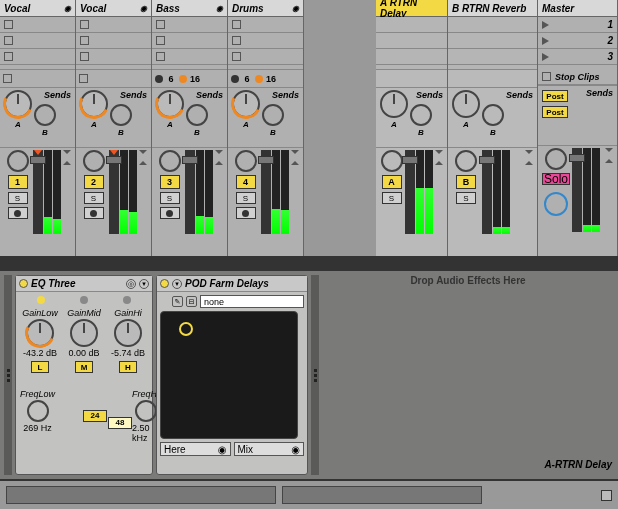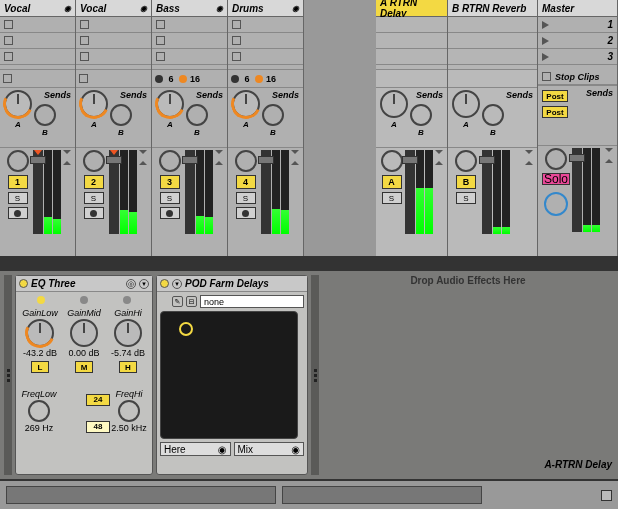--- a/index.html
+++ b/index.html
@@ -63,21 +63,21 @@
 .eq-body { padding: 4px; }
 .dot-row { display: flex; justify-content: space-around; margin-bottom: 4px;}
 .dot { width: 8px; height: 8px; border-radius: 50%; background: #888;}
 .dot.active { background: #f3d943; }
 .knob-grid { display: flex; gap: 4px; }
 .knob-col { display: flex; flex-direction: column; align-items: center; gap: 1px; width: 42px;}
 .klabel { font-size: 9px; font-style: italic; }
 .kval { font-size: 9px; }
 .band-btn { width: 18px; height: 12px; background: #f3d943; border: 1px solid #333; font-size: 8px; font-weight: bold; display: flex; align-items: center; justify-content: center; margin-top: 2px;}
 .freq-row { display: flex; margin-top: 16px; justify-content: space-between;}
-.freq-btns { display: flex; flex-direction: column; gap: 1px; align-items: center; justify-content: flex-end; padding-left: 28px;}
+.freq-btns { display: flex; gap: 1px; align-items: center; justify-content: flex-end; padding-left: 28px;}
 .freq-btn { width: 24px; height: 12px; background: #f3d943; border: 1px solid #333; font-size: 8px; font-weight: bold; text-align: center;}
 .freq-btn.off { background: #fef9c3; margin-top: 14px; }
 
 .pod-body { padding: 3px; }
 .pod-toolbar { display: flex; gap: 3px; align-items: center; margin-bottom: 3px; padding-left: 12px;}
 .pod-ico { width: 11px; height: 11px; border: 1px solid #555; border-radius: 2px; font-size: 7px; display: flex; align-items: center; justify-content: center;}
 .preset-box { flex: 1; height: 13px; border: 1px solid #555; background: #fff; padding: 0 3px; font-size: 9px; display: flex; align-items: center;}
 .pod-screen { width: 138px; height: 128px; background: #1a1a1a; border: 1px solid #444; border-radius: 4px; margin-bottom: 3px; position: relative;}
 .pod-ring { position: absolute; top: 10px; left: 18px; width: 14px; height: 14px; border: 2px solid #f3d943; border-radius: 50%;}
 .pod-params { display: flex; gap: 3px;}

